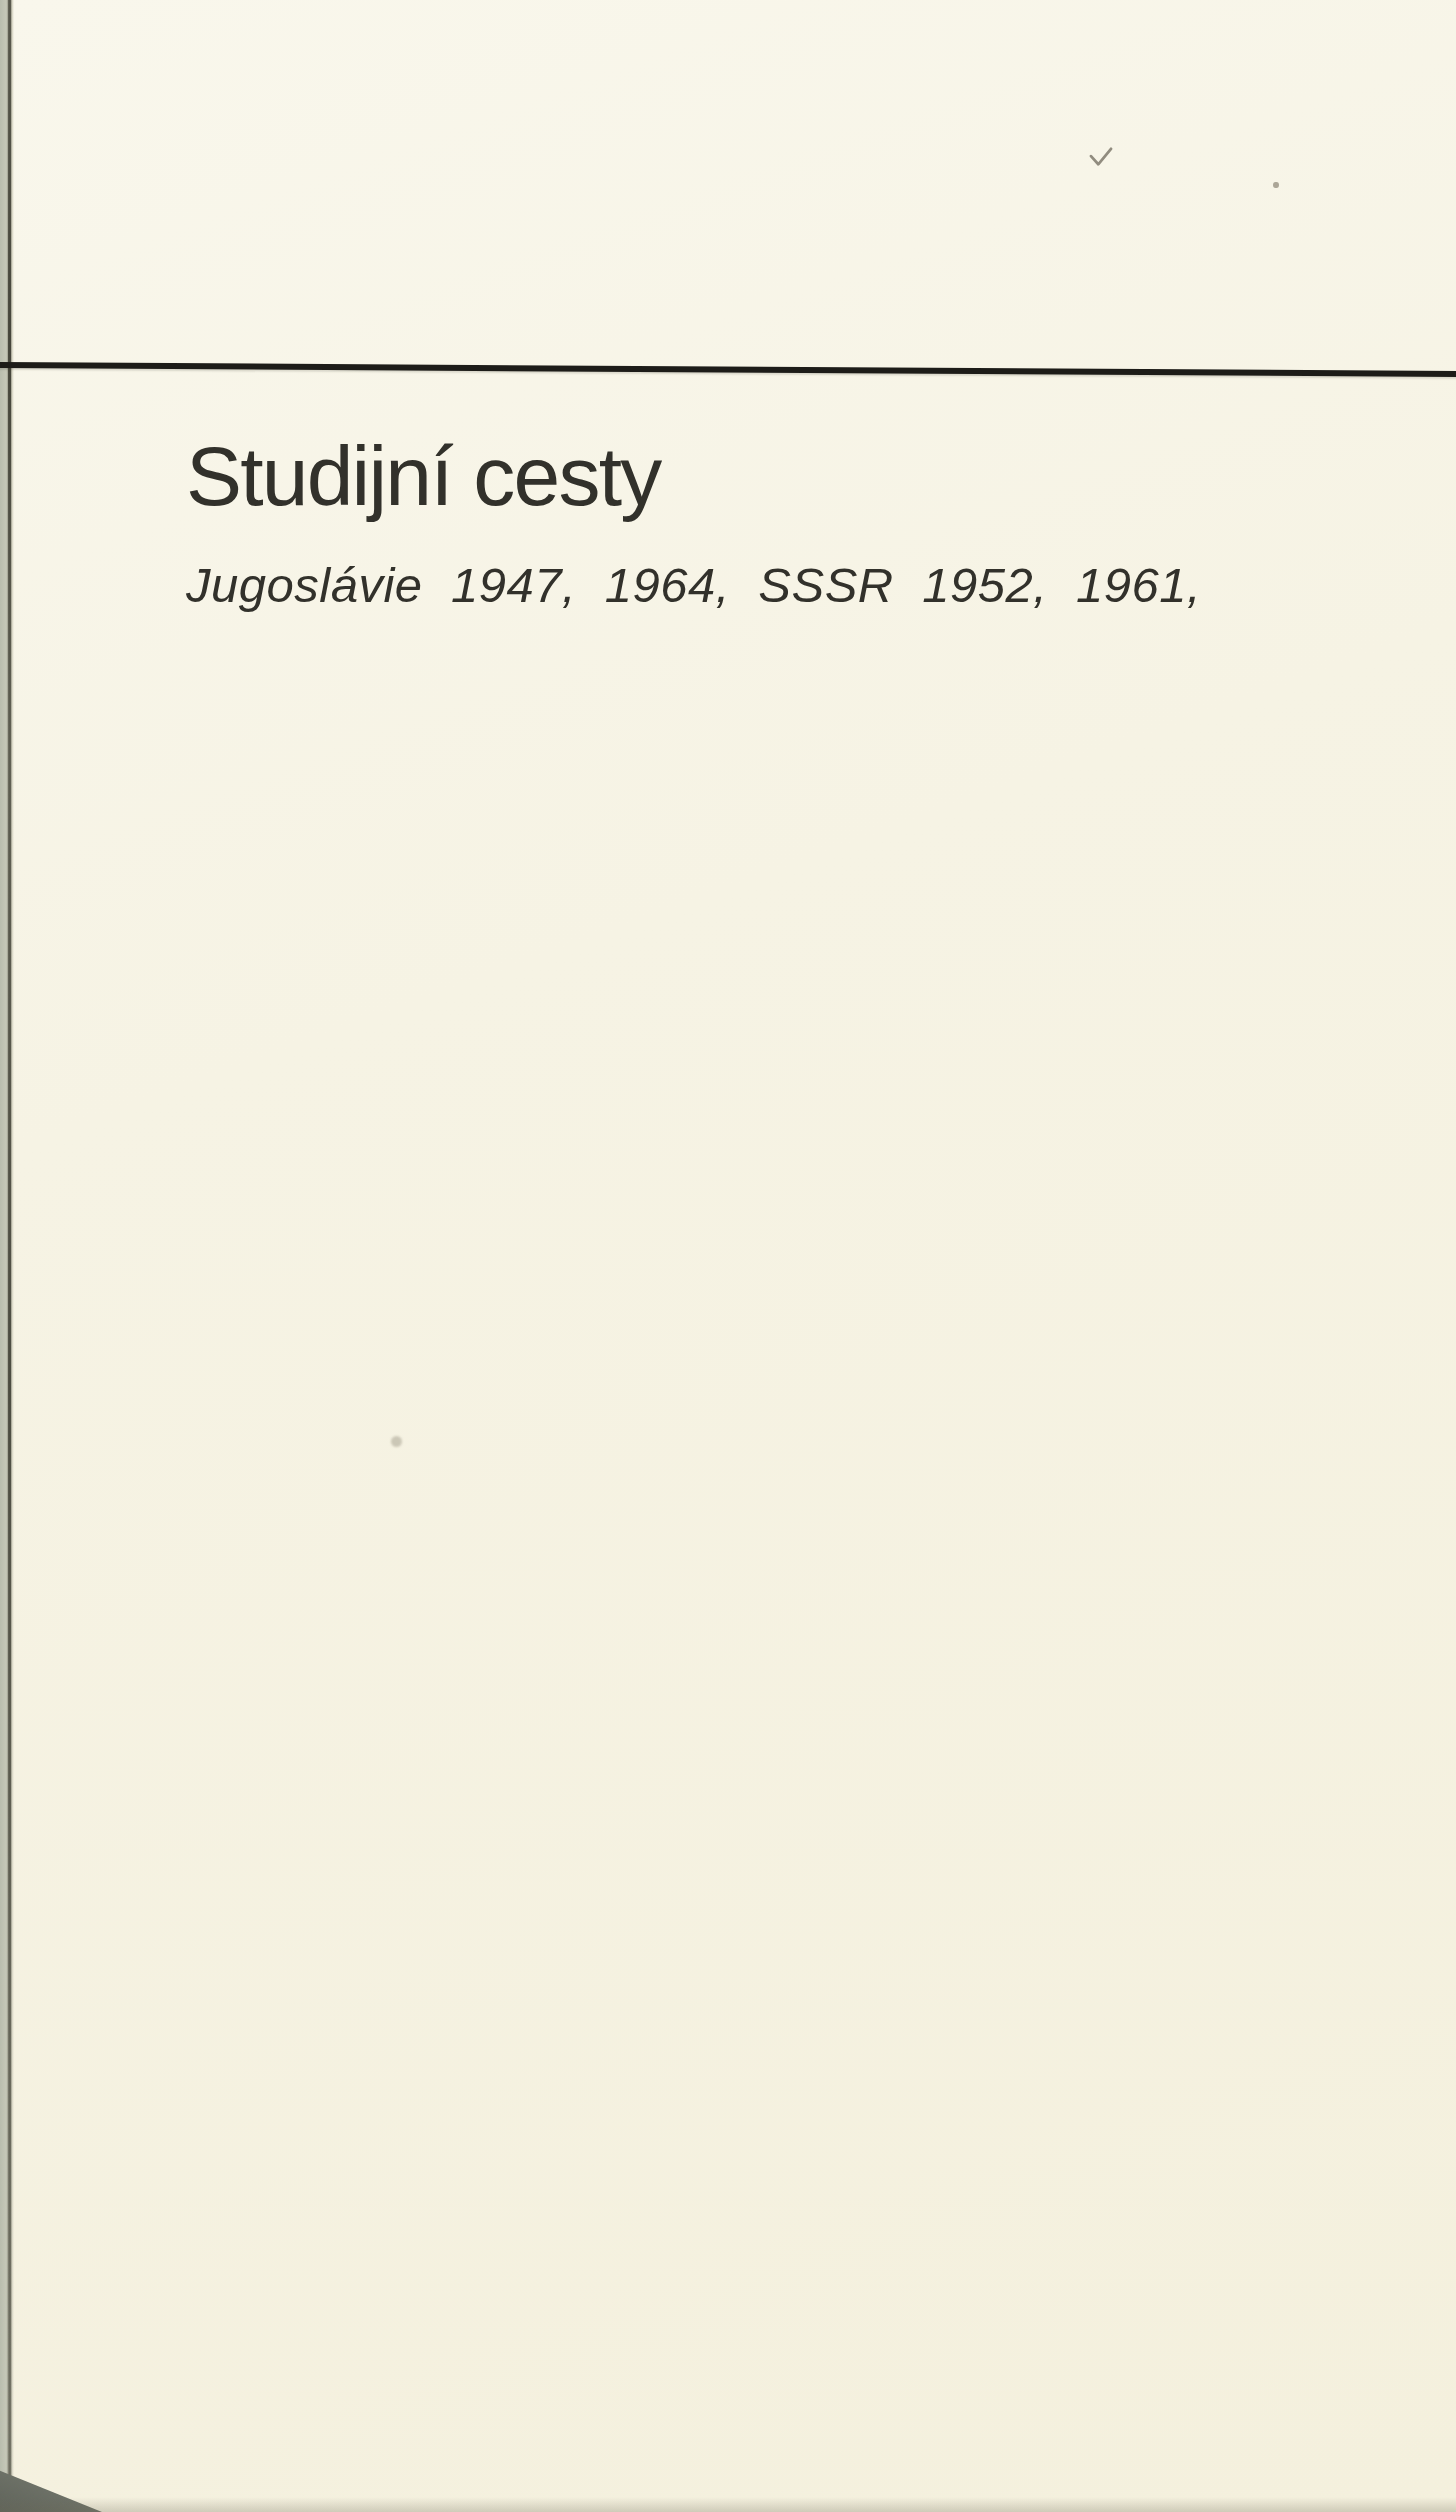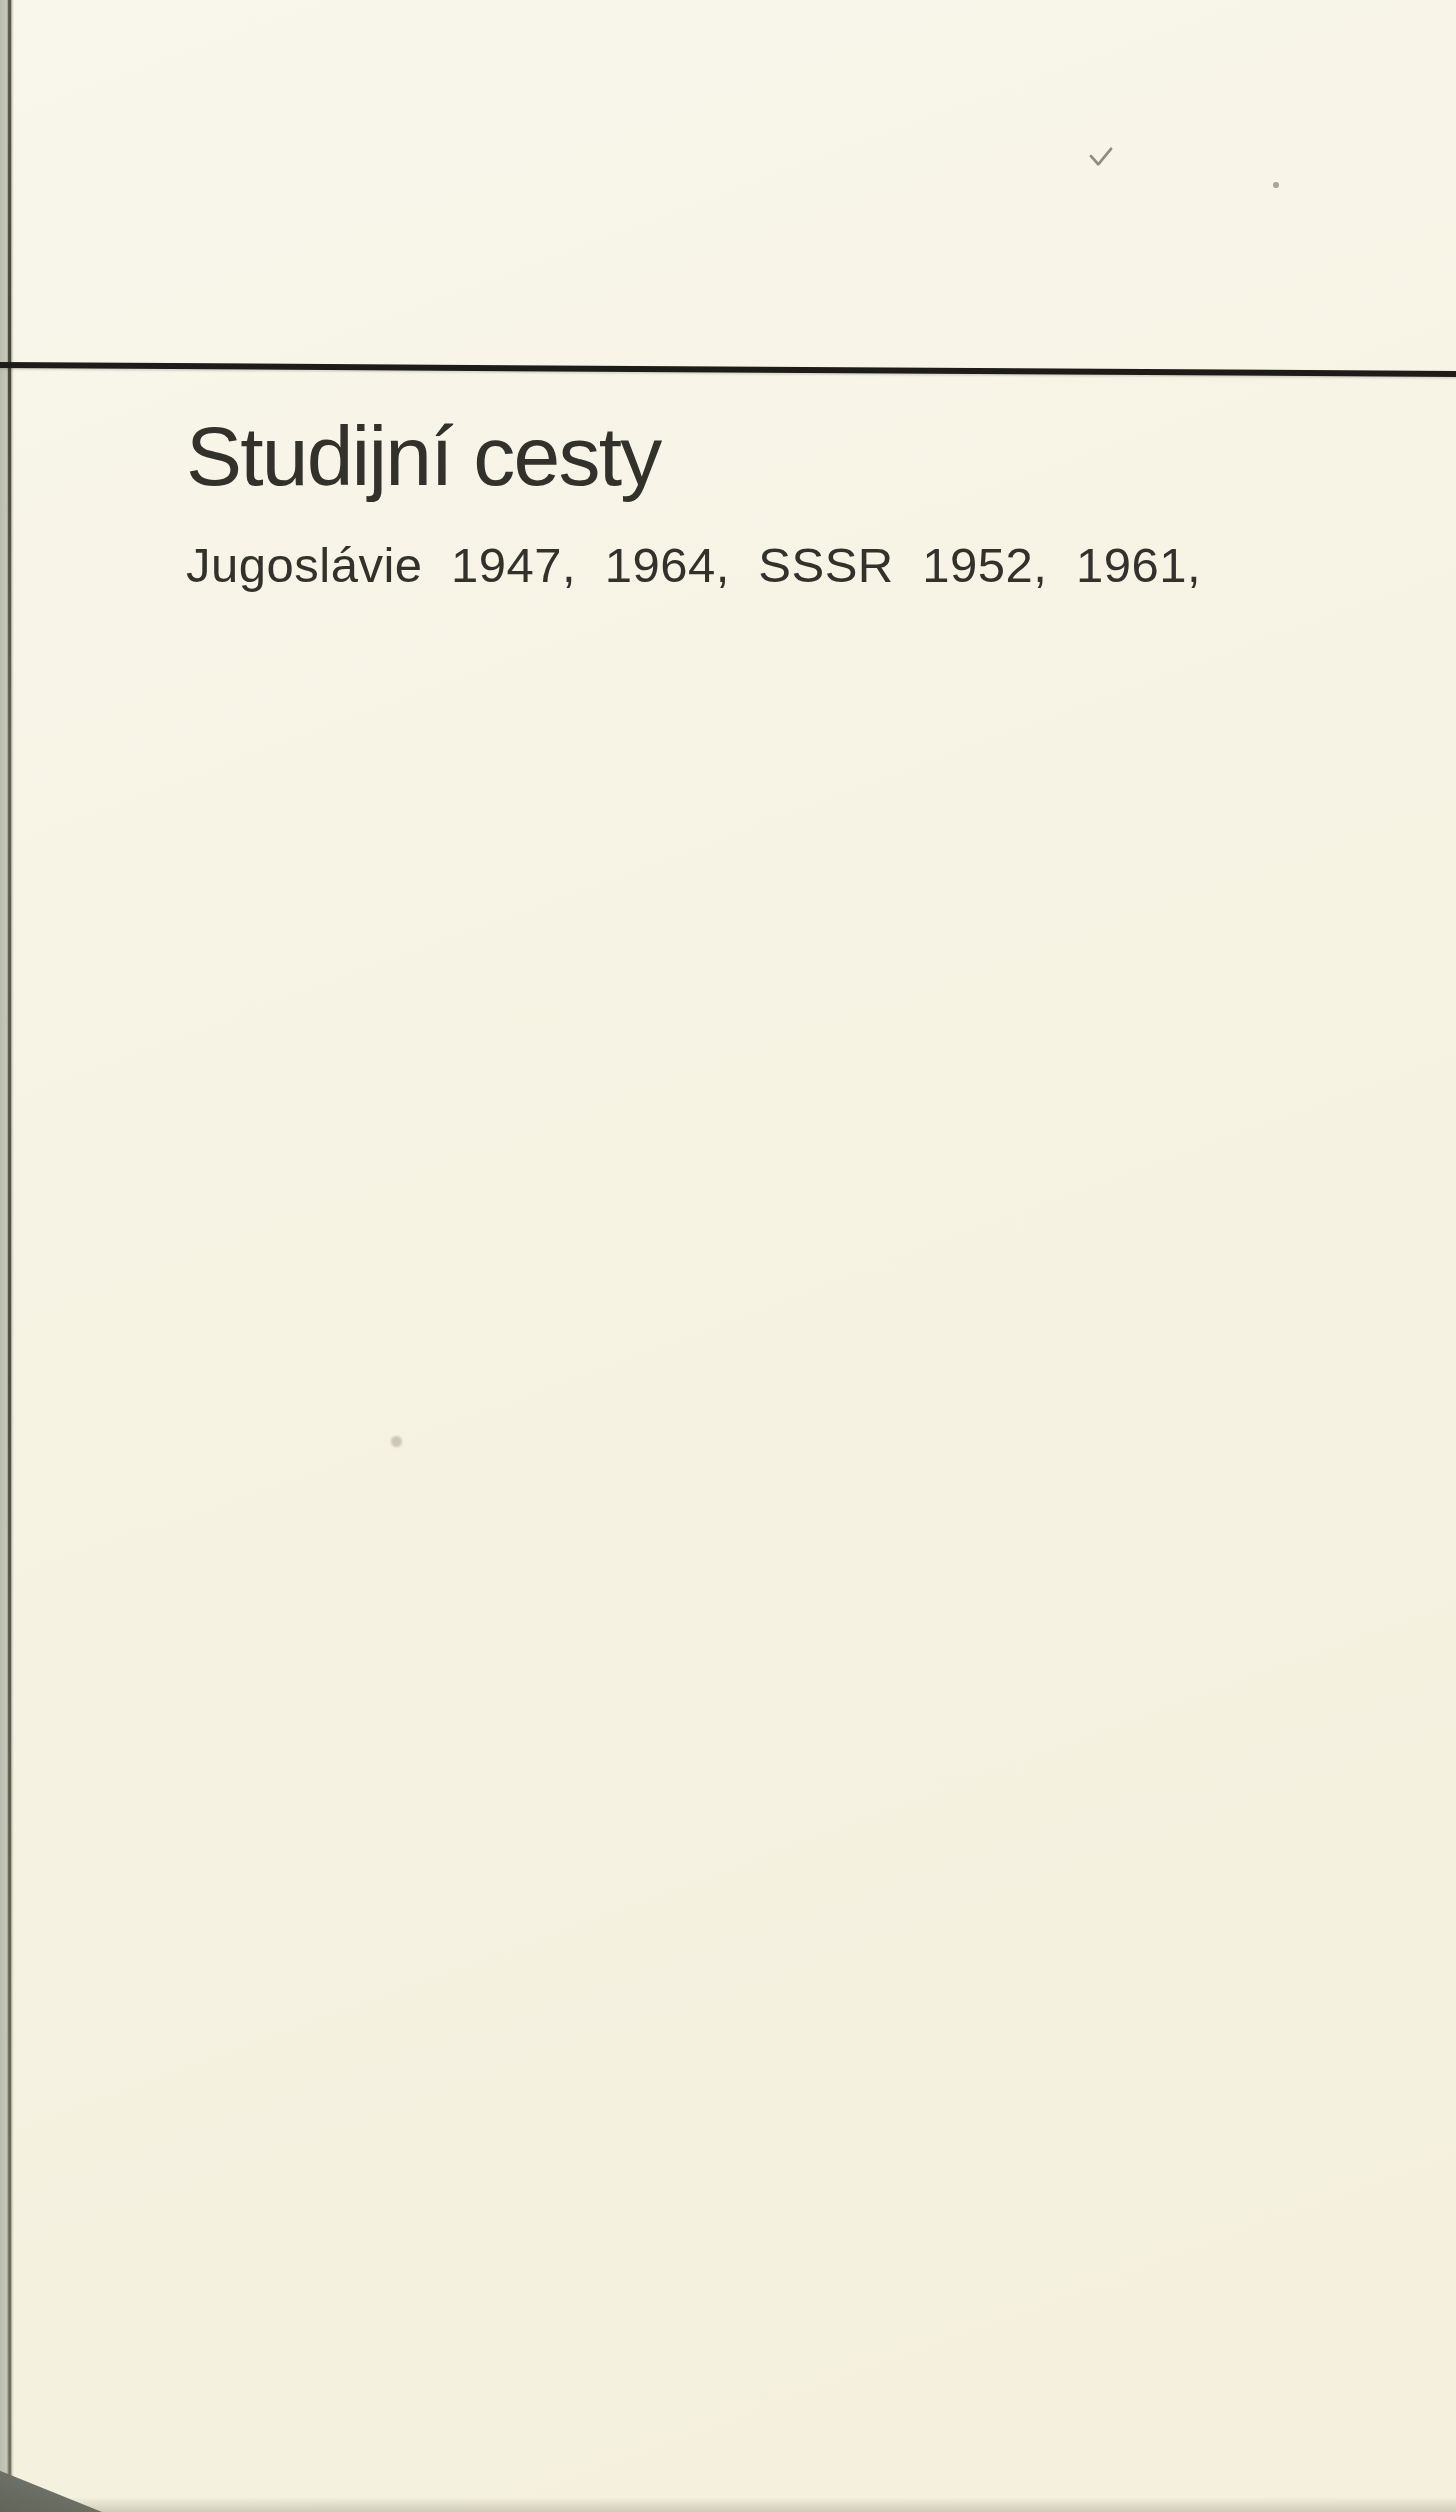--- a/index.html
+++ b/index.html
@@ -70,29 +70,30 @@
     color: var(--ink);
   }
   .heading {
     font-size: 84px;
     font-weight: 400;
     letter-spacing: -1.8px;
     line-height: 91px;
     white-space: nowrap;
     color: var(--ink);
     margin-bottom: 31px;
+    margin-top: 20px;
   }
   .paragraph {
     width: 1015px;
     font-size: 49px;
     line-height: 64px;
     letter-spacing: 0.5px;
     color: var(--ink);
   }
-  .line { text-align: justify; }
+  .line { text-align: justify; font-style: italic; }
   .line.justified::after {
     content: "";
     display: inline-block;
     width: 100%;
     height: 0;
   }
   
   .check-mark {
     position: absolute;
     left: 1089px;

